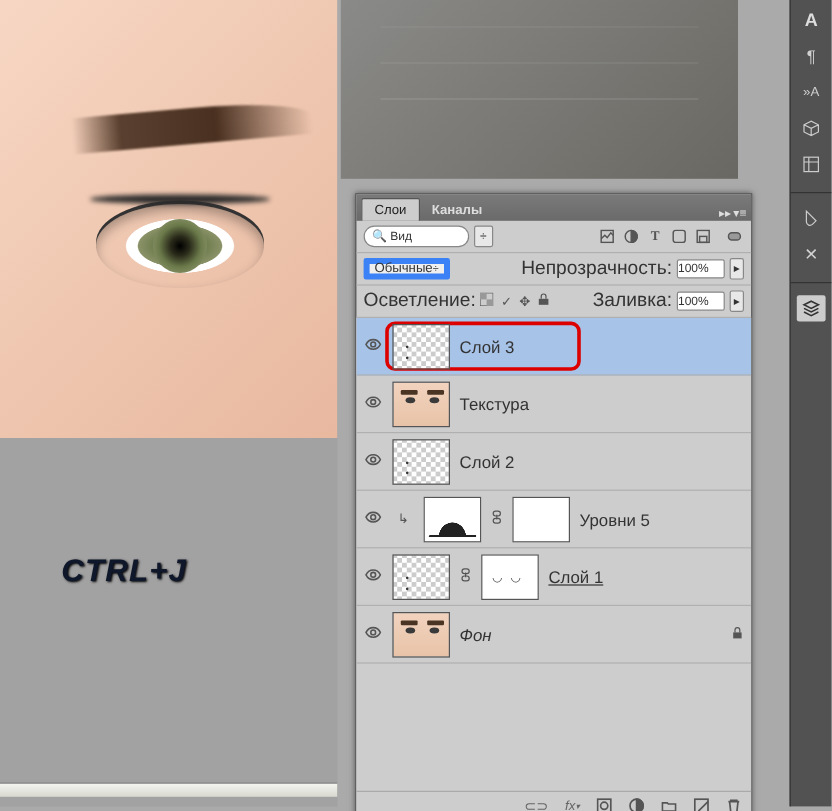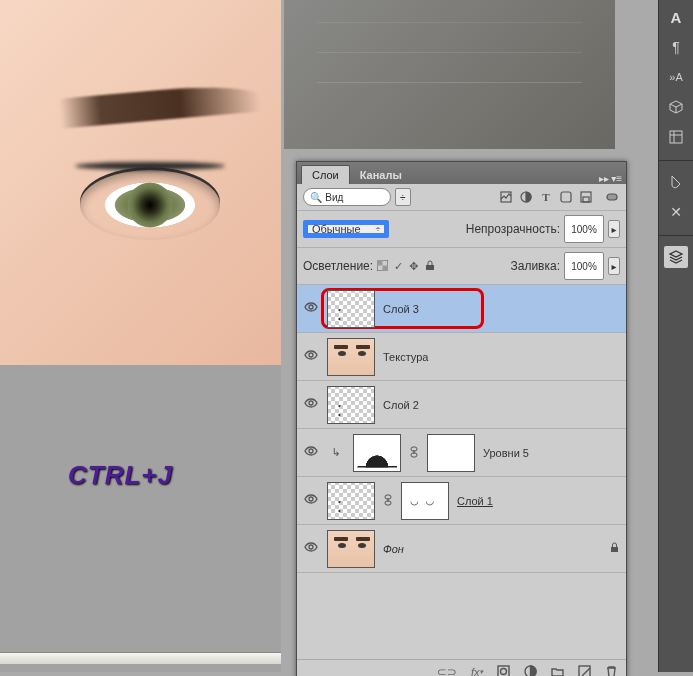--- a/index.html
+++ b/index.html
@@ -6,21 +6,21 @@
 body { width: 693px; height: 676px; background: #aaa; overflow: hidden; position: relative; font-size: 11px; color: #333; user-select: none; }
 
 .canvas-area { position: absolute; left: 0; top: 0; width: 281px; height: 672px; background: #a0a0a0; }
 .photo { position: absolute; left: 0; top: 0; width: 281px; height: 365px; background: linear-gradient(135deg,#f7d7c4 0%, #efc7b0 50%, #e8b89f 100%); overflow: hidden; }
 .eye-container { position: absolute; left: 80px; top: 170px; width: 140px; height: 80px; }
 .eye { width: 140px; height: 70px; background: radial-gradient(ellipse at center, #4a5a3a 0%, #6b7a4a 20%, #8a9268 35%, #fff 36%, #fff 45%, transparent 46%); border-radius: 50%; position: relative; box-shadow: inset 0 5px 10px rgba(0,0,0,0.3), 0 -3px 0 #333; }
 .eye::before { content:''; position:absolute; left:50%; top:50%; transform:translate(-50%,-50%); width:45px; height:45px; background:radial-gradient(circle,#000 0%,#2a2a1a 25%,#6b7a4a 55%, #8a9268 80%); border-radius:50%; }
 .eye::after { content:''; position:absolute; left:-5px; right:-5px; top:-8px; height:8px; background:#2a2a2a; filter:blur(2px); border-radius:50%; }
 .brow { position:absolute; left:60px; top:90px; width:200px; height:30px; background:linear-gradient(to right, transparent, #5a4030 20%, #4a3020 60%, transparent); border-radius: 0 50% 0 0; transform: rotate(-5deg); filter:blur(1px); }
 .canvas-bottom { position:absolute; left:0; bottom:0; width:281px; height:307px; background:#a2a2a2; }
-.ctrl-j { position:absolute; left:68px; top:460px; font: italic bold 26px Arial; color:#4c1d95; text-shadow: 1px 1px 2px #000; letter-spacing:1px; }
+.ctrl-j { position:absolute; left:51px; top:460px; font: italic bold 26px Arial; color:#0f172a; text-shadow: 1px 1px 2px #000; letter-spacing:1px; }
 .baseboard { position:absolute; left:0; bottom:8px; width:281px; height:12px; background:linear-gradient(#f5f5f0, #d8d8d0); border-top:1px solid #888; }
 
 .right-rail { position: absolute; right: 0; top: 0; width: 35px; height: 672px; background: #525252; border-left:1px solid #333; display:flex; flex-direction:column; align-items:center; padding-top:6px; gap:8px; }
 .rail-divider { width: 100%; height: 1px; background: #333; margin: 4px 0 2px 0; }
 .rail-icon { width:24px; height:22px; display:flex; align-items:center; justify-content:center; color:#d0d0d0; font-size:14px; cursor:pointer; }
 .rail-icon.active { background:#ccc; color:#222; border-radius:2px; }
 .rail-icon svg { width:16px; height:16px; fill:currentColor; }
 
 .panel { position: absolute; left: 296px; top: 149px; width: 331px; height: 523px; background: #cdcdcd; border: 1px solid #4a4a4a; box-shadow: 0 0 5px rgba(0,0,0,0.5); display:flex; flex-direction:column;margin-top:12px; }
 .panel-tabs { height: 22px; background: linear-gradient(#7a7a7a,#6a6a6a); display:flex; align-items:flex-end; padding-left:4px; gap:0; }
@@ -30,43 +30,43 @@
 .tab-menu { margin-left:auto; display:flex; gap:2px; padding-right:4px; align-items:center; }
 .tab-menu span { color:#ddd; font-size:10px; cursor:pointer; }
 
 .filter-row, .icons-row, .blend-row, .lock-row { display:flex; align-items:center; padding: 4px 6px; gap:4px; border-bottom:1px solid #b0b0b0; }
 .search-field { display:flex; align-items:center; background:#fff; border:1px solid #888; border-radius:10px; padding:1px 6px; height:18px; width:88px; font-size:10px; }
 .dropdown-btn { background:#e8e8e8; border:1px solid #888; padding:1px 4px; font-size:10px; cursor:pointer; height:18px; display:flex; align-items:center; border-radius:2px; }
 .filter-icon { width:16px; height:14px; display:flex; align-items:center; justify-content:center; color:#555; font-size:11px; cursor:pointer; }
 .filter-icon svg { width:12px; height:12px; fill:none; stroke:currentColor; stroke-width:1.2; }
 
 .blend-select { flex:1; background:#efefef; border:5px solid #3b82f6; padding:1px 4px; font-size:11px; height:18px; display:flex; align-items:center; justify-content:space-between; max-width:150px; border-radius:2px; }
-.label { font-size:12px; color:#333; }
-.pct-field { background:#fff; border:1px solid #888; width:40px; height:28px; font-size:10px; display:flex; align-items:center; justify-content:center; border-radius:2px; }
+.label { font-size:16px; color:#333; }
+.pct-field { background:#fff; border:1px solid #888; width:40px; height:16px; font-size:10px; display:flex; align-items:center; border-radius:2px; }
 .lock-row .lock-icons { display:flex; gap:6px; align-items:center; }
 .lock-icons span { font-size:11px; color:#555; cursor:pointer; }
 
 .layers-list { flex:1; overflow-y:auto; background:#cdcdcd; }
 .layer-row { display:flex; align-items:center; height:48px; border-bottom:1px solid #b0b0b0; padding: 0 6px; gap:8px; }
 .layer-row.selected { background:#a7c3e8; position:relative; }
 .highlight-box { position:absolute; left:24px; top:3px; right:142px; bottom:3px; border:3px solid #dd0000; border-radius:8px; pointer-events:none; }
 .vis-eye { width:16px; text-align:center; color:#555; font-size:14px; cursor:pointer; position: relative; z-index: 2; }
 .vis-eye svg { width:14px; height:14px; fill:none; stroke:#555; stroke-width:1.3; }
 .thumb { width:48px; height:38px; border:1px solid #555; background:#fff; display:flex; align-items:center; justify-content:center; overflow:hidden; position:relative; }
 .thumb.transparent { background: repeating-conic-gradient(#ccc 0% 25%, #fff 0% 50%) 50% / 8px 8px; }
 .thumb.face { background: linear-gradient(#f2d3be,#e8c3a8); }
 .thumb.face::before { content:''; position:absolute; left:10px; top:12px; width:8px; height:5px; background:#3a3a3a; border-radius:50%; box-shadow: 20px 0 0 #3a3a3a; }
 .thumb.face::after { content:''; position:absolute; left:6px; top:6px; width:14px; height:4px; background:#4a3525; border-radius:1px; box-shadow: 22px 0 0 #4a3525; }
 .thumb.hist { background:#fff; }
 .thumb.hist::after { content:''; position:absolute; left:3px; right:3px; bottom:3px; height:22px; background:linear-gradient(to top, #222 0%, #222 10%, transparent 10%), radial-gradient(ellipse at 50% 100%, #222 40%, transparent 41%); clip-path: polygon(0 100%, 10% 70%, 25% 30%, 40% 50%, 55% 15%, 70% 45%, 85% 10%, 100% 30%, 100% 100%); }
 .thumb-dots::after { content:'• •'; position:absolute; color:#333; font-size:8px; letter-spacing:14px; left:10px; top:14px; }
 .thumb.mask-arcs::after { content:'◡  ◡'; position:absolute; color:#333; font-size:10px; left:8px; top:12px; letter-spacing:2px; }
 
 .mask-thumb { width:48px; height:38px; border:1px solid #555; background:#fff; }
-.layer-label { font-size:11px; color:#333; }
+.layer-label { font-size:14px; color:#333; }
 .layer-label.underline { text-decoration: underline; }
 .layer-label.italic { font-style: italic; }
 .link-icon { font-size:11px; color:#555; }
 .curved-arrow { width:18px; height:18px; display:flex; align-items:center; justify-content:center; color:#555; }
 .row-right { margin-left:auto; display:flex; align-items:center; gap:6px; }
 .lock-small svg { width:11px; height:11px; fill:#555; }
 
 .panel-footer { height:24px; background:#cdcdcd; border-top:1px solid #aaa; display:flex; align-items:center; justify-content:flex-end; gap:14px; padding-right:8px; }
 .footer-icon { color:#666; font-size:12px; cursor:pointer; display:flex; align-items:center; }
 .footer-icon svg { width:13px; height:13px; fill:none; stroke:#555; stroke-width:1.4; }

